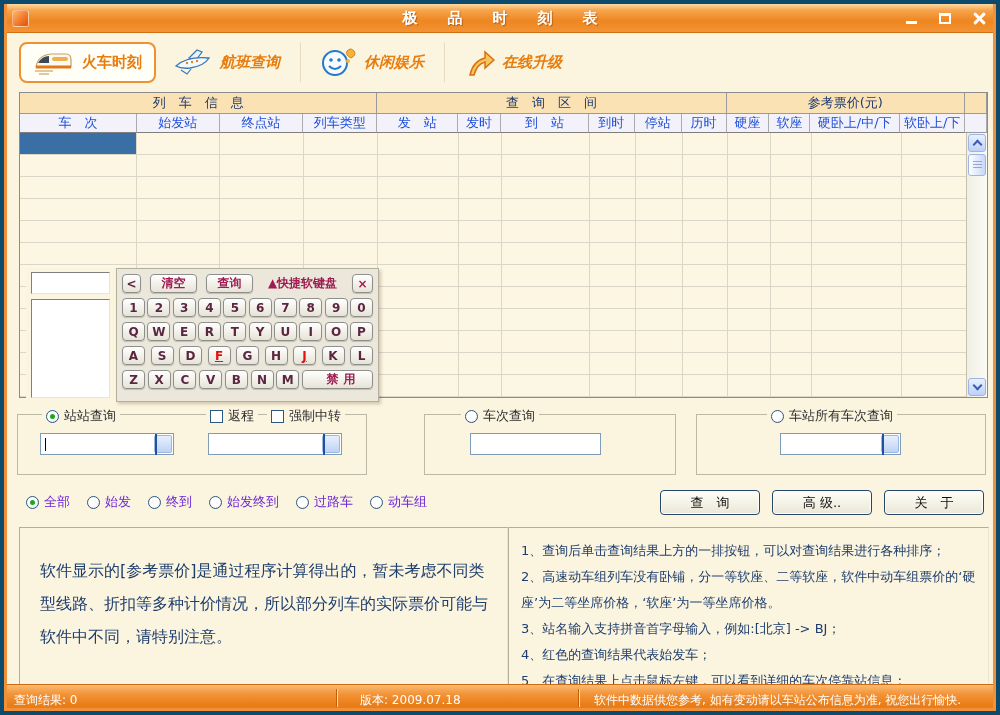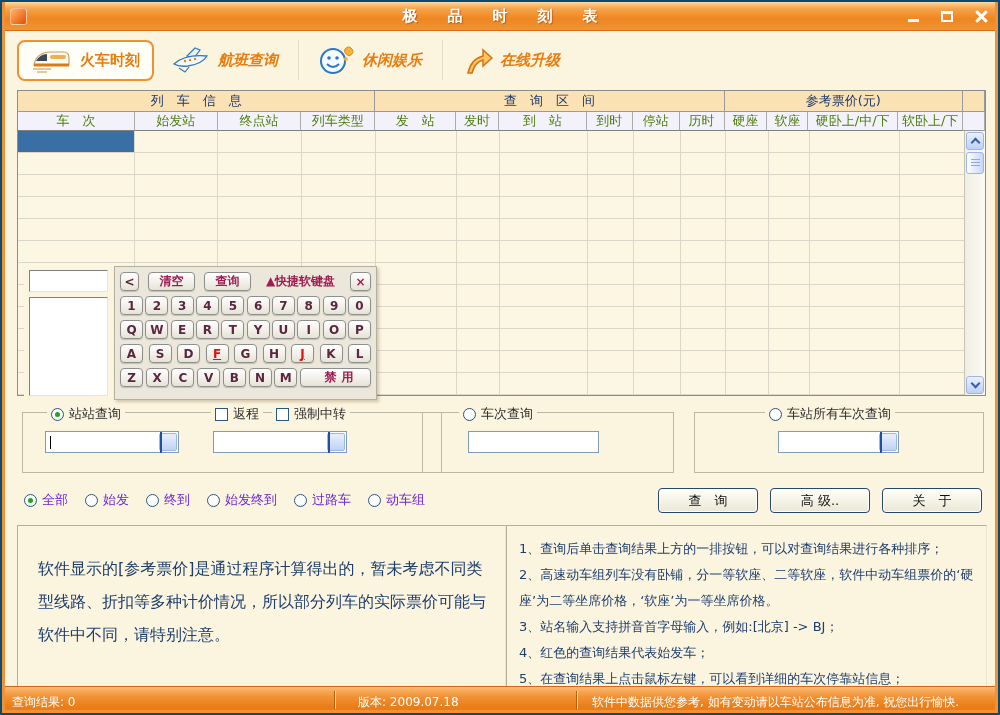--- a/index.html
+++ b/index.html
@@ -1,17 +1,17 @@
 <!DOCTYPE html>
 <html><head>
 <meta charset="utf-8">
 <style>
   * { margin:0; padding:0; box-sizing:border-box; }
   body { background:#888; font-family:"DejaVu Sans", sans-serif; }
-  .window { position:relative; width:1000px; height:715px; background:#FBF4DF; overflow:hidden; border:2px solid #0c4a6e; }
+  .window { position:relative; width:1000px; height:715px; background:#FBF4DF; overflow:hidden; border:4px solid #0c4a6e; }
   .frame { position:absolute; inset:0; border:3px solid #F0913A; border-top:none; pointer-events:none; z-index:40; }
 
   
   .titlebar { position:absolute; left:0; top:0; right:0; height:29px;
     background:linear-gradient(180deg,#FFD9A0 0%,#F6A54E 22%,#EE8620 60%,#F29334 100%);
     border-bottom:1px solid #D06E10; z-index:30; }
   .title-icon { position:absolute; left:8px; top:6px; width:17px; height:17px; border-radius:3px;
     background:linear-gradient(135deg,#FFB866,#E84A00); border:1px solid rgba(255,255,255,.5); }
   .title-text { position:absolute; left:0; right:0; top:5px; text-align:center; color:#FFF; font-weight:bold;
     font-size:15px; letter-spacing:30px; padding-left:30px; text-shadow:1px 1px 1px rgba(140,60,0,.55); }
@@ -33,21 +33,21 @@
   .tb-sep { width:1px; height:40px; background:#E6DBBE; margin:0 3px; }
 
   
   .grid { position:absolute; left:15px; top:88px; width:969px; height:306px; border:1px solid #8C8C8C;
     background:#FDF6E3; z-index:1; }
   .group-row { display:flex; height:21px; background:#FBE2B4; }
   .group-cell { border-right:1px solid #9A9A9A; border-bottom:1px solid #9A9A9A; display:flex; align-items:center;
     justify-content:center; color:#1E3A6E; font-size:13px; overflow:hidden; white-space:nowrap; }
   .col-row { display:flex; height:19px; background:#F3F2FA; }
   .col-cell { border-right:1px solid #ABABAB; border-bottom:1px solid #7E7E7E; display:flex; align-items:center;
-    justify-content:center; color:#4d7c0f; font-size:13px; overflow:hidden; white-space:nowrap; }
+    justify-content:center; color:#1d4ed8; font-size:13px; overflow:hidden; white-space:nowrap; }
   .filler { border-bottom:1px solid #9A9A9A; }
   .body-row { display:flex; height:22px; }
   .body-cell { border-right:1px solid #DAD6C8; border-bottom:1px solid #DAD6C8; }
   .body-cell.selected { background:#3A6FA5; }
 
   
   .vscroll { position:absolute; right:0; top:40px; width:21px; height:264px;
     background:linear-gradient(90deg,#F1EFE4,#FBFAF3); border-left:1px solid #C6C2B0; }
   .sb-btn { position:absolute; left:1px; width:18px; height:18px; border:1px solid #9DB4E4; border-radius:3px;
     background:linear-gradient(180deg,#EAF1FE,#BCD0F8); }
@@ -74,21 +74,21 @@
   .btn-kb { width:47px; color:#9E1C52; margin-left:9px; }
   .kb-title { flex:1; text-align:center; color:#9E1C52; font-weight:bold; font-size:12px; }
   .key-close { width:21px; color:#9E1C52; }
   .kb-keys { display:flex; justify-content:space-between; margin:5px 5px 0; }
   .key.k { width:23px; }
   .key.red { color:#E21010; text-decoration:underline; }
   .btn-disable { width:71px; color:#9E1C52; letter-spacing:5px; padding-left:12px; }
 
   
   .fs { position:absolute; top:410px; height:61px; border:1px solid #BCB8A4; z-index:2; }
-  .fs1 { left:20px;  width:420px; }
+  .fs1 { left:13px;  width:350px; }
   .fs2 { left:420px; width:252px; }
   .fs3 { left:692px; width:290px; }
   .legend { position:absolute; top:-8px; background:#FBF4DF; padding:0 4px; display:flex; align-items:center;
     gap:5px; font-size:13px; color:#2E2E2E; white-space:nowrap; }
   .radio { width:13px; height:13px; border-radius:50%; border:1px solid #2A5880;
     background:radial-gradient(circle at 35% 35%, #FFF 55%, #DCDCDC); position:relative; flex:none; }
   .radio.on::after { content:""; position:absolute; left:3px; top:3px; width:5px; height:5px; border-radius:50%;
     background:#1CA81C; }
   .cb { width:13px; height:13px; border:1px solid #2A5880; background:#FFF; flex:none; }
   .combo { position:absolute; height:22px; background:#FFF; border:1px solid #7F9DB9; }

